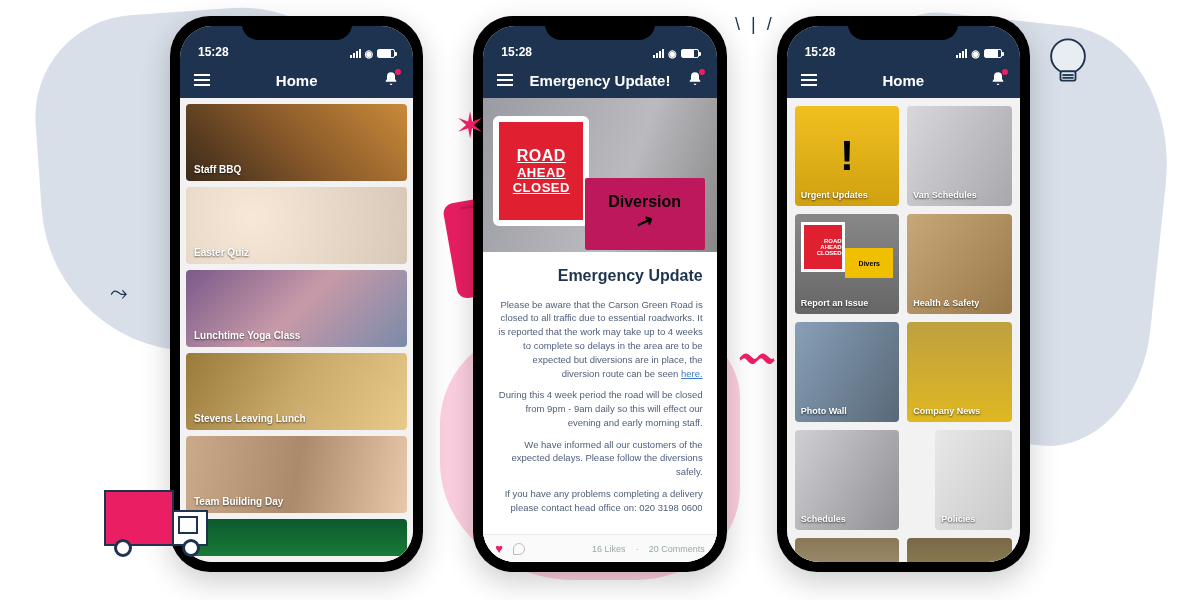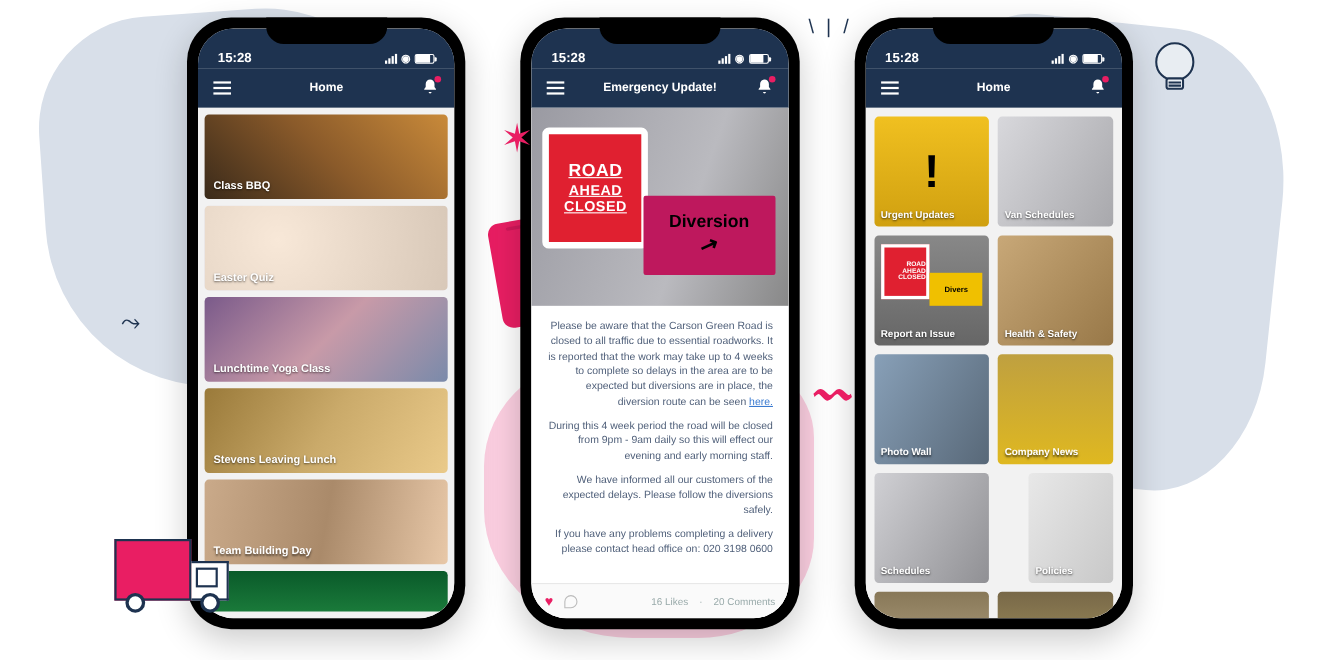--- a/index.html
+++ b/index.html
@@ -47,21 +47,21 @@
   }
   .status-right { display:flex; gap:4px; align-items:center;}
   .sig { display:flex; gap:1px; align-items:flex-end;}
   .sig b { width:2px; background:#fff; display:block;}
   .sig b:nth-child(1){height:3px}.sig b:nth-child(2){height:5px}.sig b:nth-child(3){height:7px}.sig b:nth-child(4){height:9px}
   .wifi { font-size:10px;}
   .batt { width:18px; height:9px; border:1px solid #fff; border-radius:2px; position:relative;}
   .batt::after{content:"";position:absolute;right:-3px;top:2px;width:2px;height:4px;background:#fff;border-radius:0 1px 1px 0;}
   .batt i{display:block;width:80%;height:100%;background:#fff;}
 
-  .navbar { height:36px; background:#1e3350; color:#fff; display:flex; align-items:center; justify-content:space-between; padding:0 14px; font-size:11px; font-weight:600;}
+  .navbar { height:36px; background:#1e3350; color:#fff; display:flex; align-items:center; justify-content:space-between; padding:0 14px; font-size:15px; font-weight:600;}
   .hamburger { display:flex; flex-direction:column; gap:3px;}
   .hamburger b{width:16px;height:2px;background:#fff;}
   .bell { position:relative; }
   .bell svg { width:16px; height:16px; fill:#fff;}
   .bell .dot{ position:absolute; top:-2px; right:-2px; width:6px; height:6px; background:#e91e63; border-radius:50%;}
 
   .content { flex:1; overflow:hidden; background:#f2f2f2; }
   .feed { padding:6px; display:flex; flex-direction:column; gap:6px;}
   .card { height:80px; border-radius:4px; position:relative; overflow:hidden; }
   .card .label { position:absolute; left:8px; bottom:6px; color:#fff; font-size:10px; font-weight:600; text-shadow:0 1px 2px rgba(0,0,0,0.6);}
@@ -185,21 +185,21 @@
         <span>Home</span>
         <span class="bell">
           <svg viewBox="0 0 24 24">
               <path d="M12 2a6 6 0 0 0-6 6v4l-2 3v1h16v-1l-2-3V8a6 6 0 0 0-6-6zM10 19a2 2 0 0 0 4 0"></path>
             </svg>
           <span class="dot"></span>
         </span>
       </div>
       <div class="content feed">
         <div class="card g-bbq">
-            <span class="label">Class BBQ</span>
+            <span class="label">Staff BBQ</span>
           </div>
         <div class="card g-egg">
             <span class="label">Easter Quiz</span>
           </div>
         <div class="card g-yoga">
             <span class="label">Lunchtime Yoga Class</span>
           </div>
         <div class="card g-lunch">
             <span class="label">Stevens Leaving Lunch</span>
           </div>
@@ -250,20 +250,21 @@
             <span class="rs-l1">ROAD</span>
             <span class="rs-l2">AHEAD</span>
             <span class="rs-l3">CLOSED</span>
           </div>
           <div class="divsign">
             <span>Diversion</span>
             <span class="arrow">↙</span>
           </div>
         </div>
         <div class="article">
+          <h2>Emergency Update</h2>
           <p><span>Please be aware that the Carson Green Road is closed to all traffic due to essential roadworks. It is reported that the work may take up to 4 weeks to complete so delays in the area are to be expected but diversions are in place, the diversion route can be seen </span><a href="#">here.</a></p>
           <p>During this 4 week period the road will be closed from 9pm - 9am daily so this will effect our evening and early morning staff.</p>
           <p>We have informed all our customers of the expected delays. Please follow the diversions safely.</p>
           <p>If you have any problems completing a delivery please contact head office on: 020 3198 0600</p>
         </div>
         <div class="article-footer">
           <span class="heart">♥</span>
           <span class="comment-ico"></span>
           <span class="af-right">
             <span>16 Likes</span>

